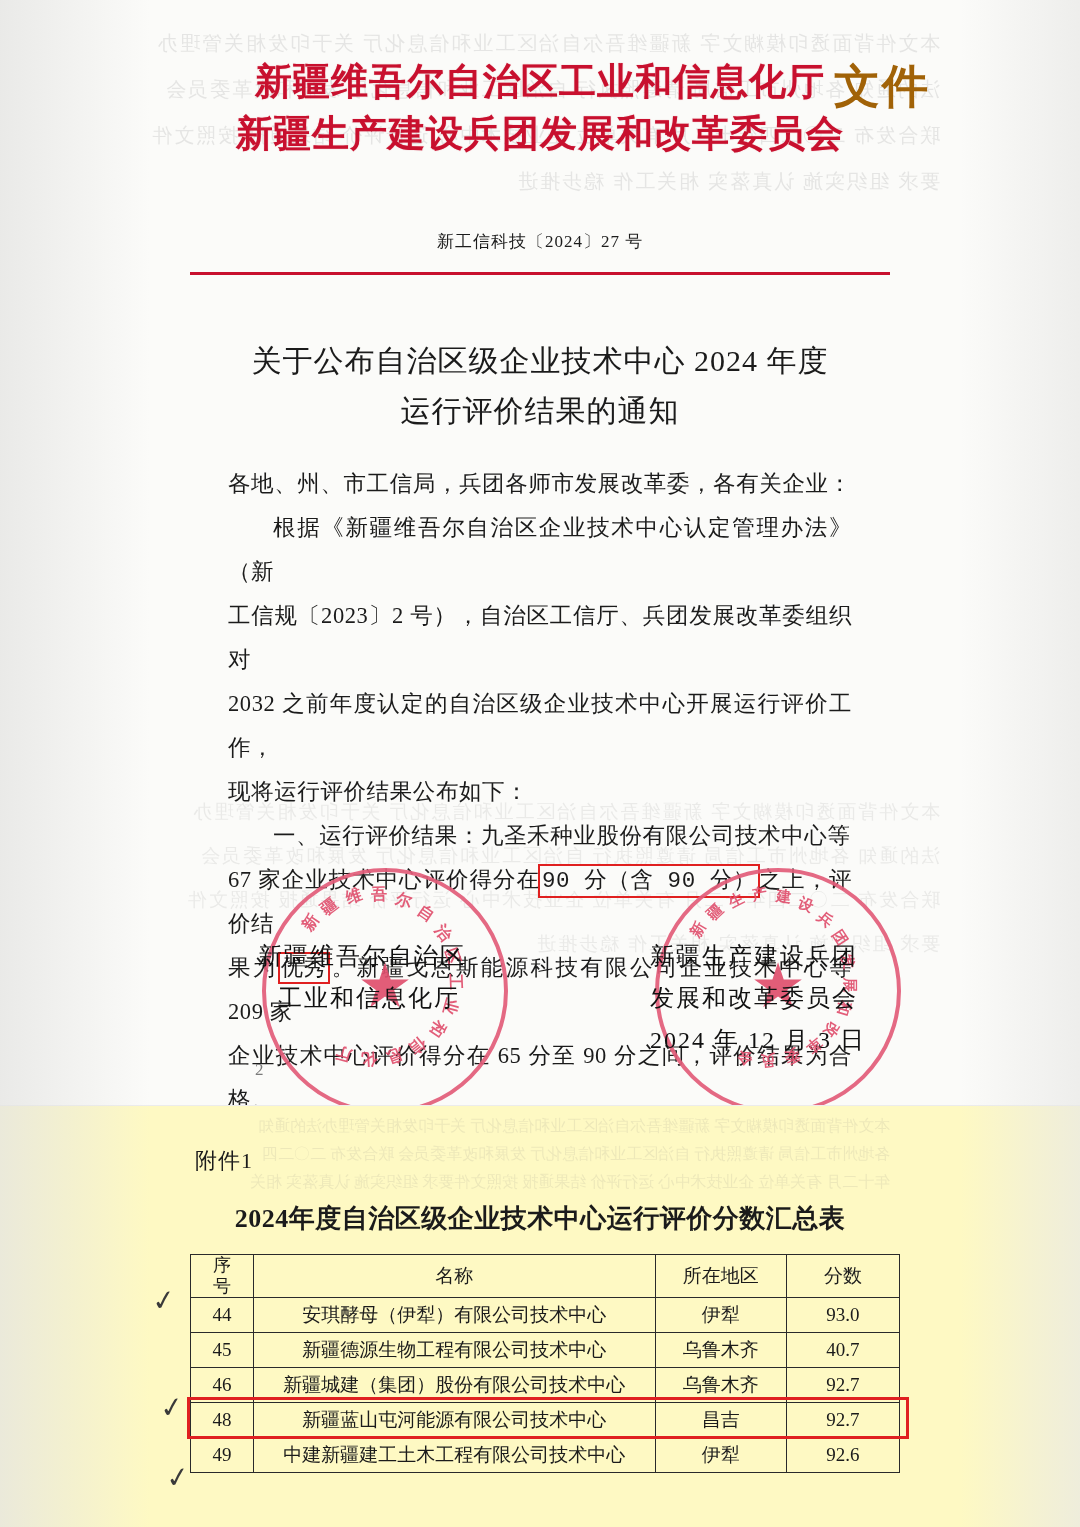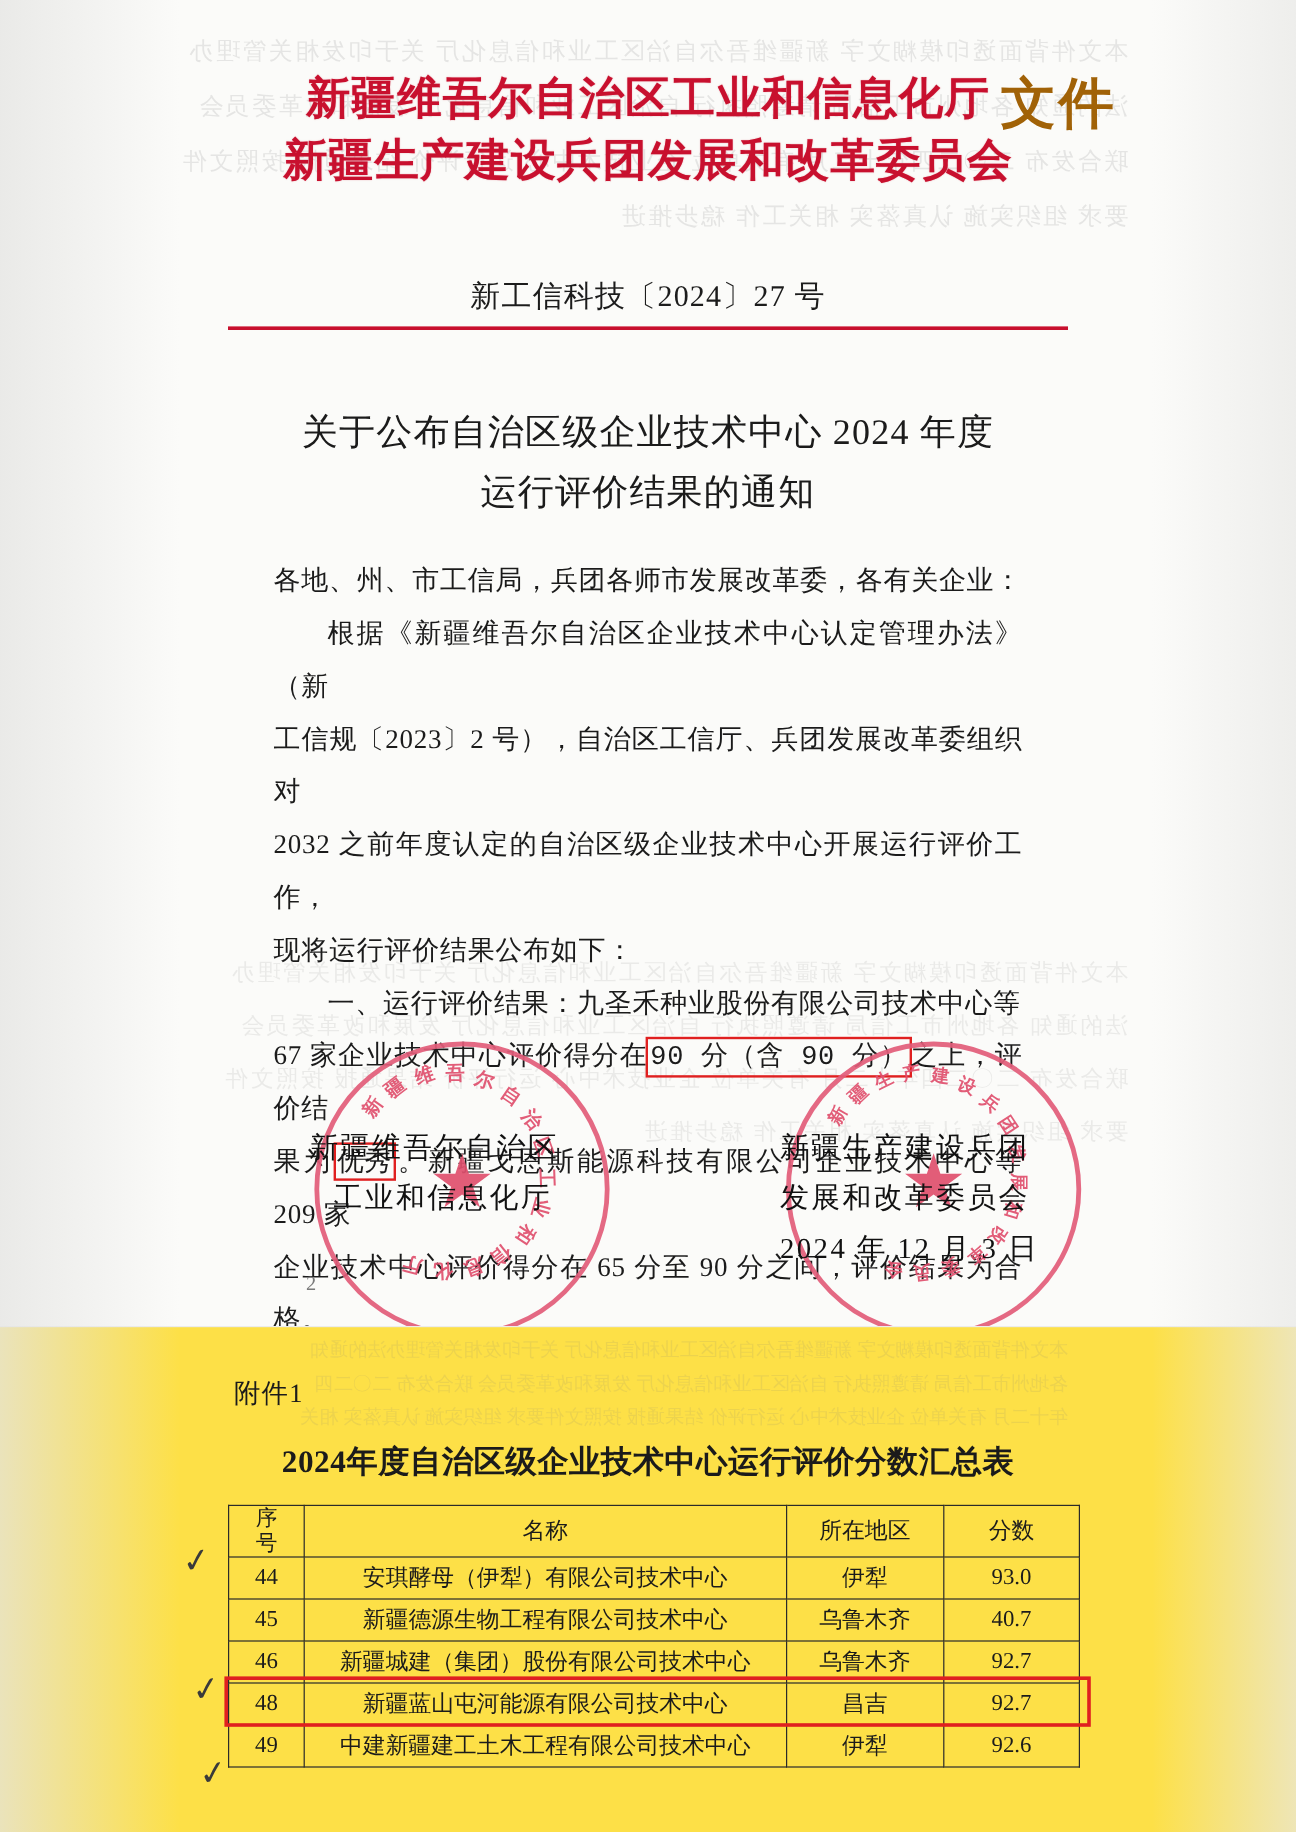--- a/index.html
+++ b/index.html
@@ -77,21 +77,21 @@
     font-family: "Liberation Serif", serif;
     font-weight: bold;
     font-size: 46px;
     letter-spacing: 2px;
   }
   .doc-number {
     position: absolute;
     left: 0; right: 0;
     top: 230px;
     text-align: center;
-    font-size: 25px;
+    font-size: 17px;
     letter-spacing: 1px;
     color: #1c1c1c;
   }
   .red-rule {
     position: absolute;
     left: 190px;
     width: 700px;
     top: 272px;
     height: 3px;
     background: #c8102e;
@@ -191,21 +191,21 @@
     font-size: 17px;
     color: #7a7a7a;
   }
 
   
   .doc-bottom {
     position: absolute;
     left: 0; right: 0;
     top: 1105px;
     height: 422px;
-    background: #fde047;
+    background: #fef9c3;
     border-top: 1px solid #ececec;
   }
   .attach-label {
     position: absolute;
     left: 195px;
     top: 40px;
     font-size: 22px;
     letter-spacing: 1px;
   }
   .attach-title {

